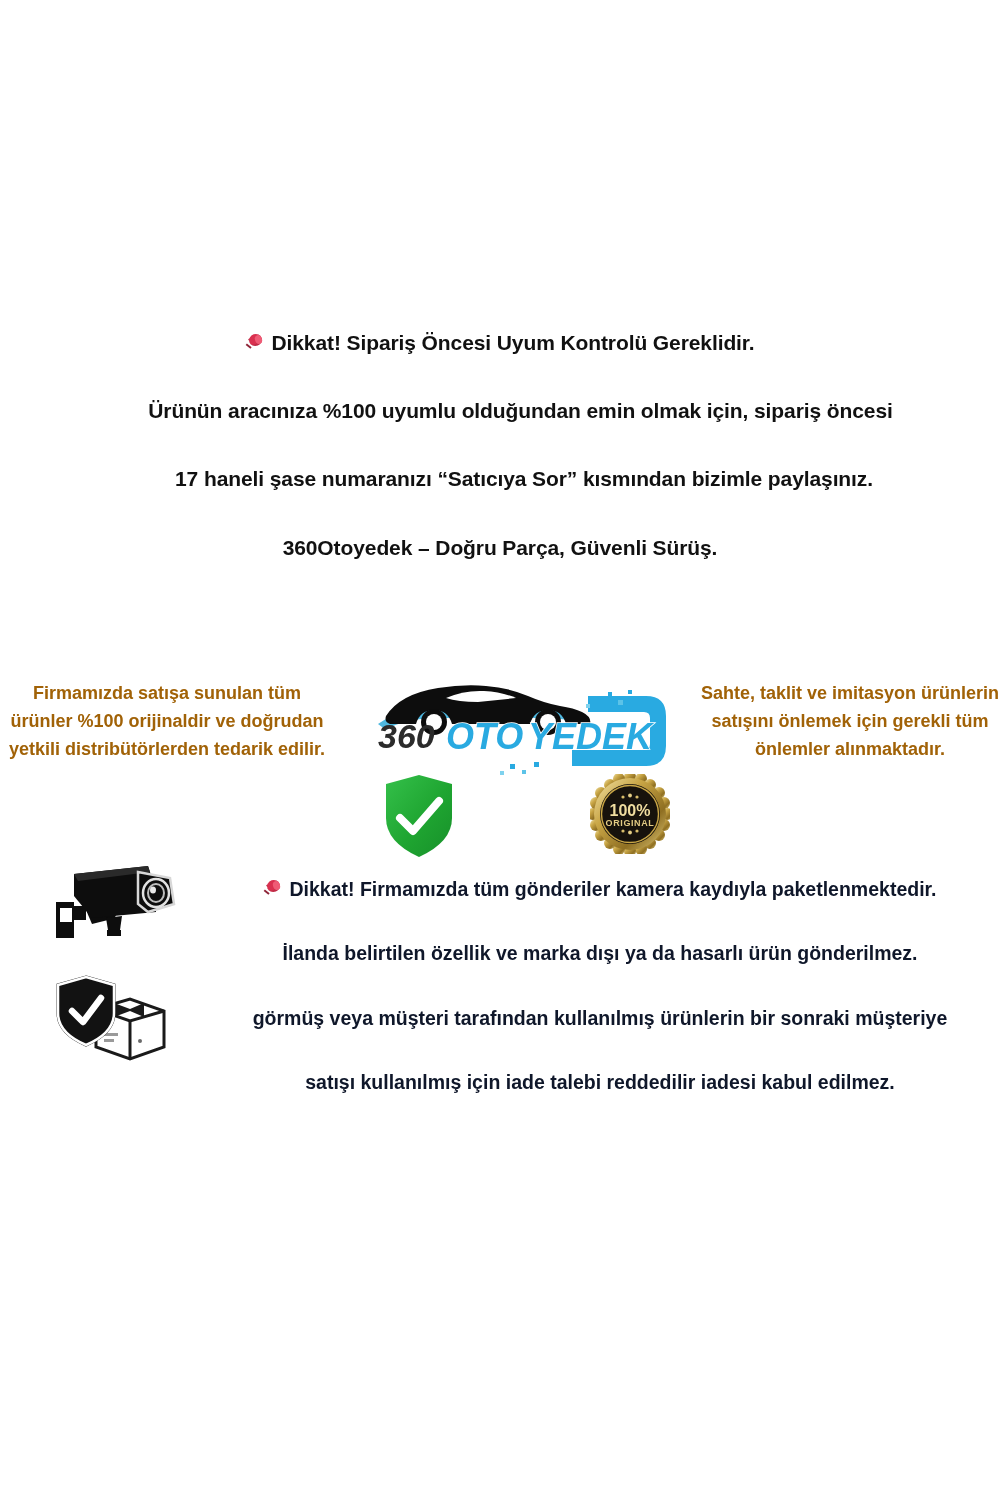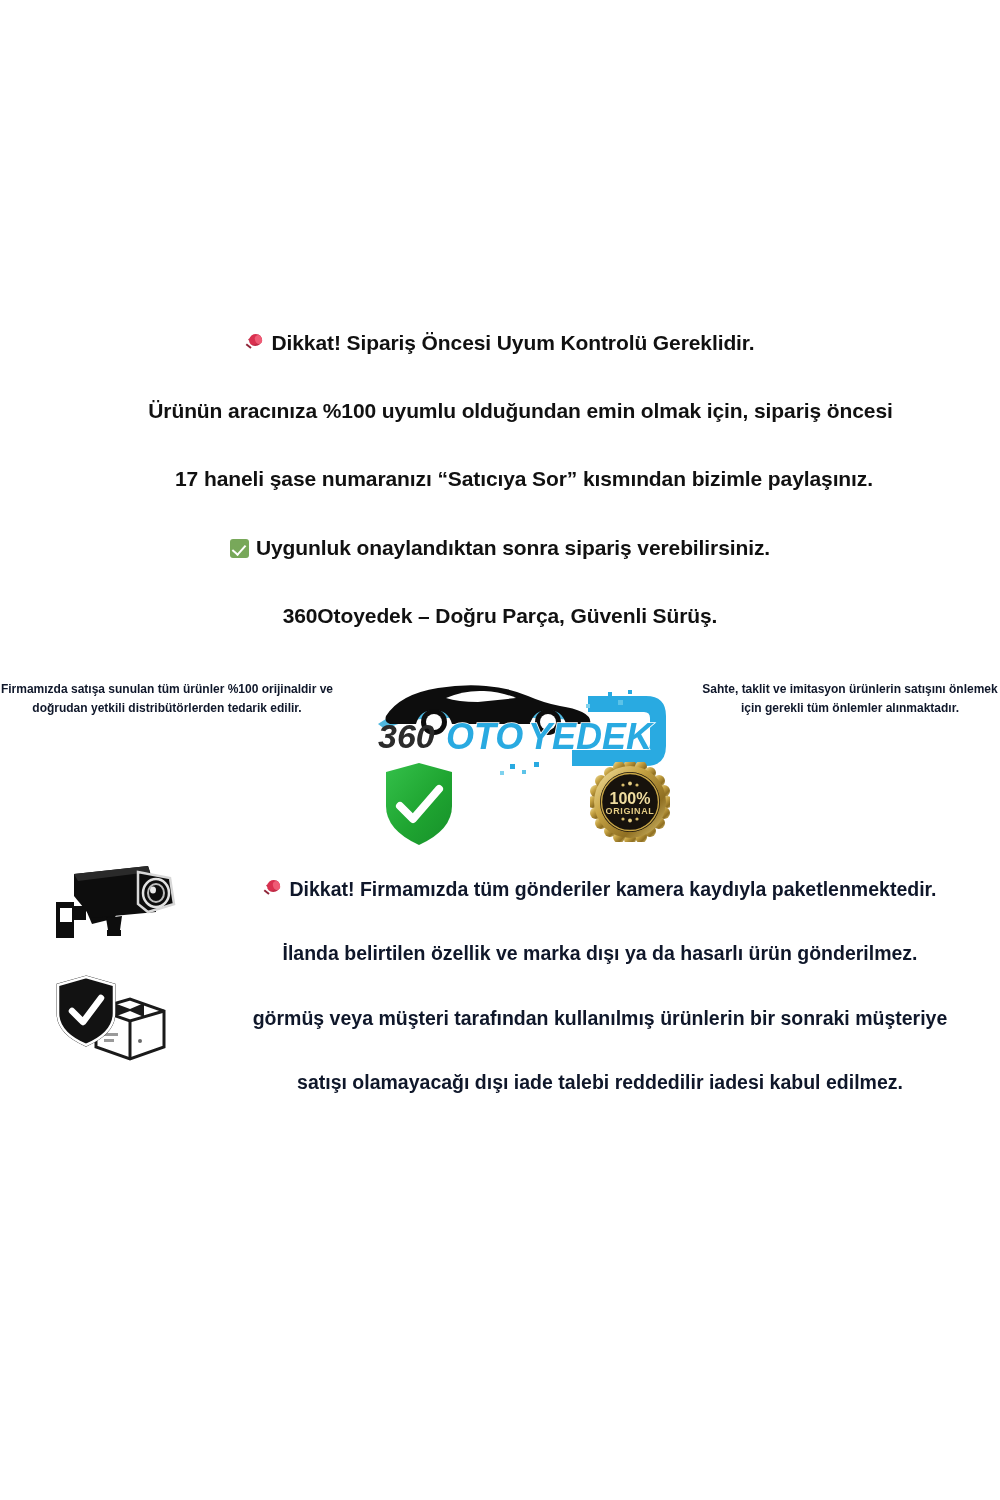--- a/index.html
+++ b/index.html
@@ -123,24 +123,24 @@
   .mid-row {
     position: absolute;
     left: 0;
     top: 672px;
     width: 1000px;
     height: 195px;
   }
 
   .col-text {
     position: absolute;
-    font-size: 12px;
+    font-size: 18px;
     font-weight: bold;
     line-height: 1.55;
-    color: #0f172a;
+    color: #a16207;
     text-align: center;
   }
   .col-left {
     left: 0px;
     top: 8px;
     width: 334px;
   }
   .col-right {
     left: 700px;
     top: 8px;
@@ -158,21 +158,21 @@
   .logo-svg-wrap {
     position: absolute;
     left: 0;
     top: 0;
     width: 320px;
     height: 108px;
   }
   .badges-row {
     position: absolute;
     left: 0;
-    top: 88px;
+    top: 100px;
     width: 320px;
     height: 90px;
   }
   .shield-badge {
     position: absolute;
     left: 20px;
     top: 0px;
     width: 78px;
     height: 88px;
   }
@@ -240,23 +240,20 @@
     </div>
 
     <div class="notice-line l2">
       <span>Ürünün aracınıza %100 uyumlu olduğundan emin olmak için, sipariş öncesi</span>
     </div>
 
     <div class="notice-line l3">
       <span>17 haneli şase numaranızı “Satıcıya Sor” kısmından bizimle paylaşınız.</span>
     </div>
 
-    <div class="notice-line l4">
-      <span class="check-box"></span><span>Uygunluk onaylandıktan sonra sipariş verebilirsiniz.</span>
-    </div>
 
     <div class="notice-line l5">
       <span>360Otoyedek – Doğru Parça, Güvenli Sürüş.</span>
     </div>
   </div>
 
   <div class="mid-row">
 
     <div class="col-text col-left">Firmamızda satışa sunulan tüm ürünler %100 orijinaldir ve doğrudan yetkili distribütörlerden tedarik edilir.</div>
 
@@ -431,19 +428,19 @@
       <div class="bottom-line">
         <span>İlanda belirtilen özellik ve marka dışı ya da hasarlı ürün gönderilmez.</span>
       </div>
 
 
       <div class="bottom-line">
         <span>görmüş veya müşteri tarafından kullanılmış ürünlerin bir sonraki müşteriye</span>
       </div>
 
       <div class="bottom-line">
-        <span>satışı olamayacağı dışı iade talebi reddedilir iadesi kabul edilmez.</span>
+        <span>satışı kullanılmış için iade talebi reddedilir iadesi kabul edilmez.</span>
       </div>
 
     </div>
   </div>
 
 </div>
 
 </body></html>

